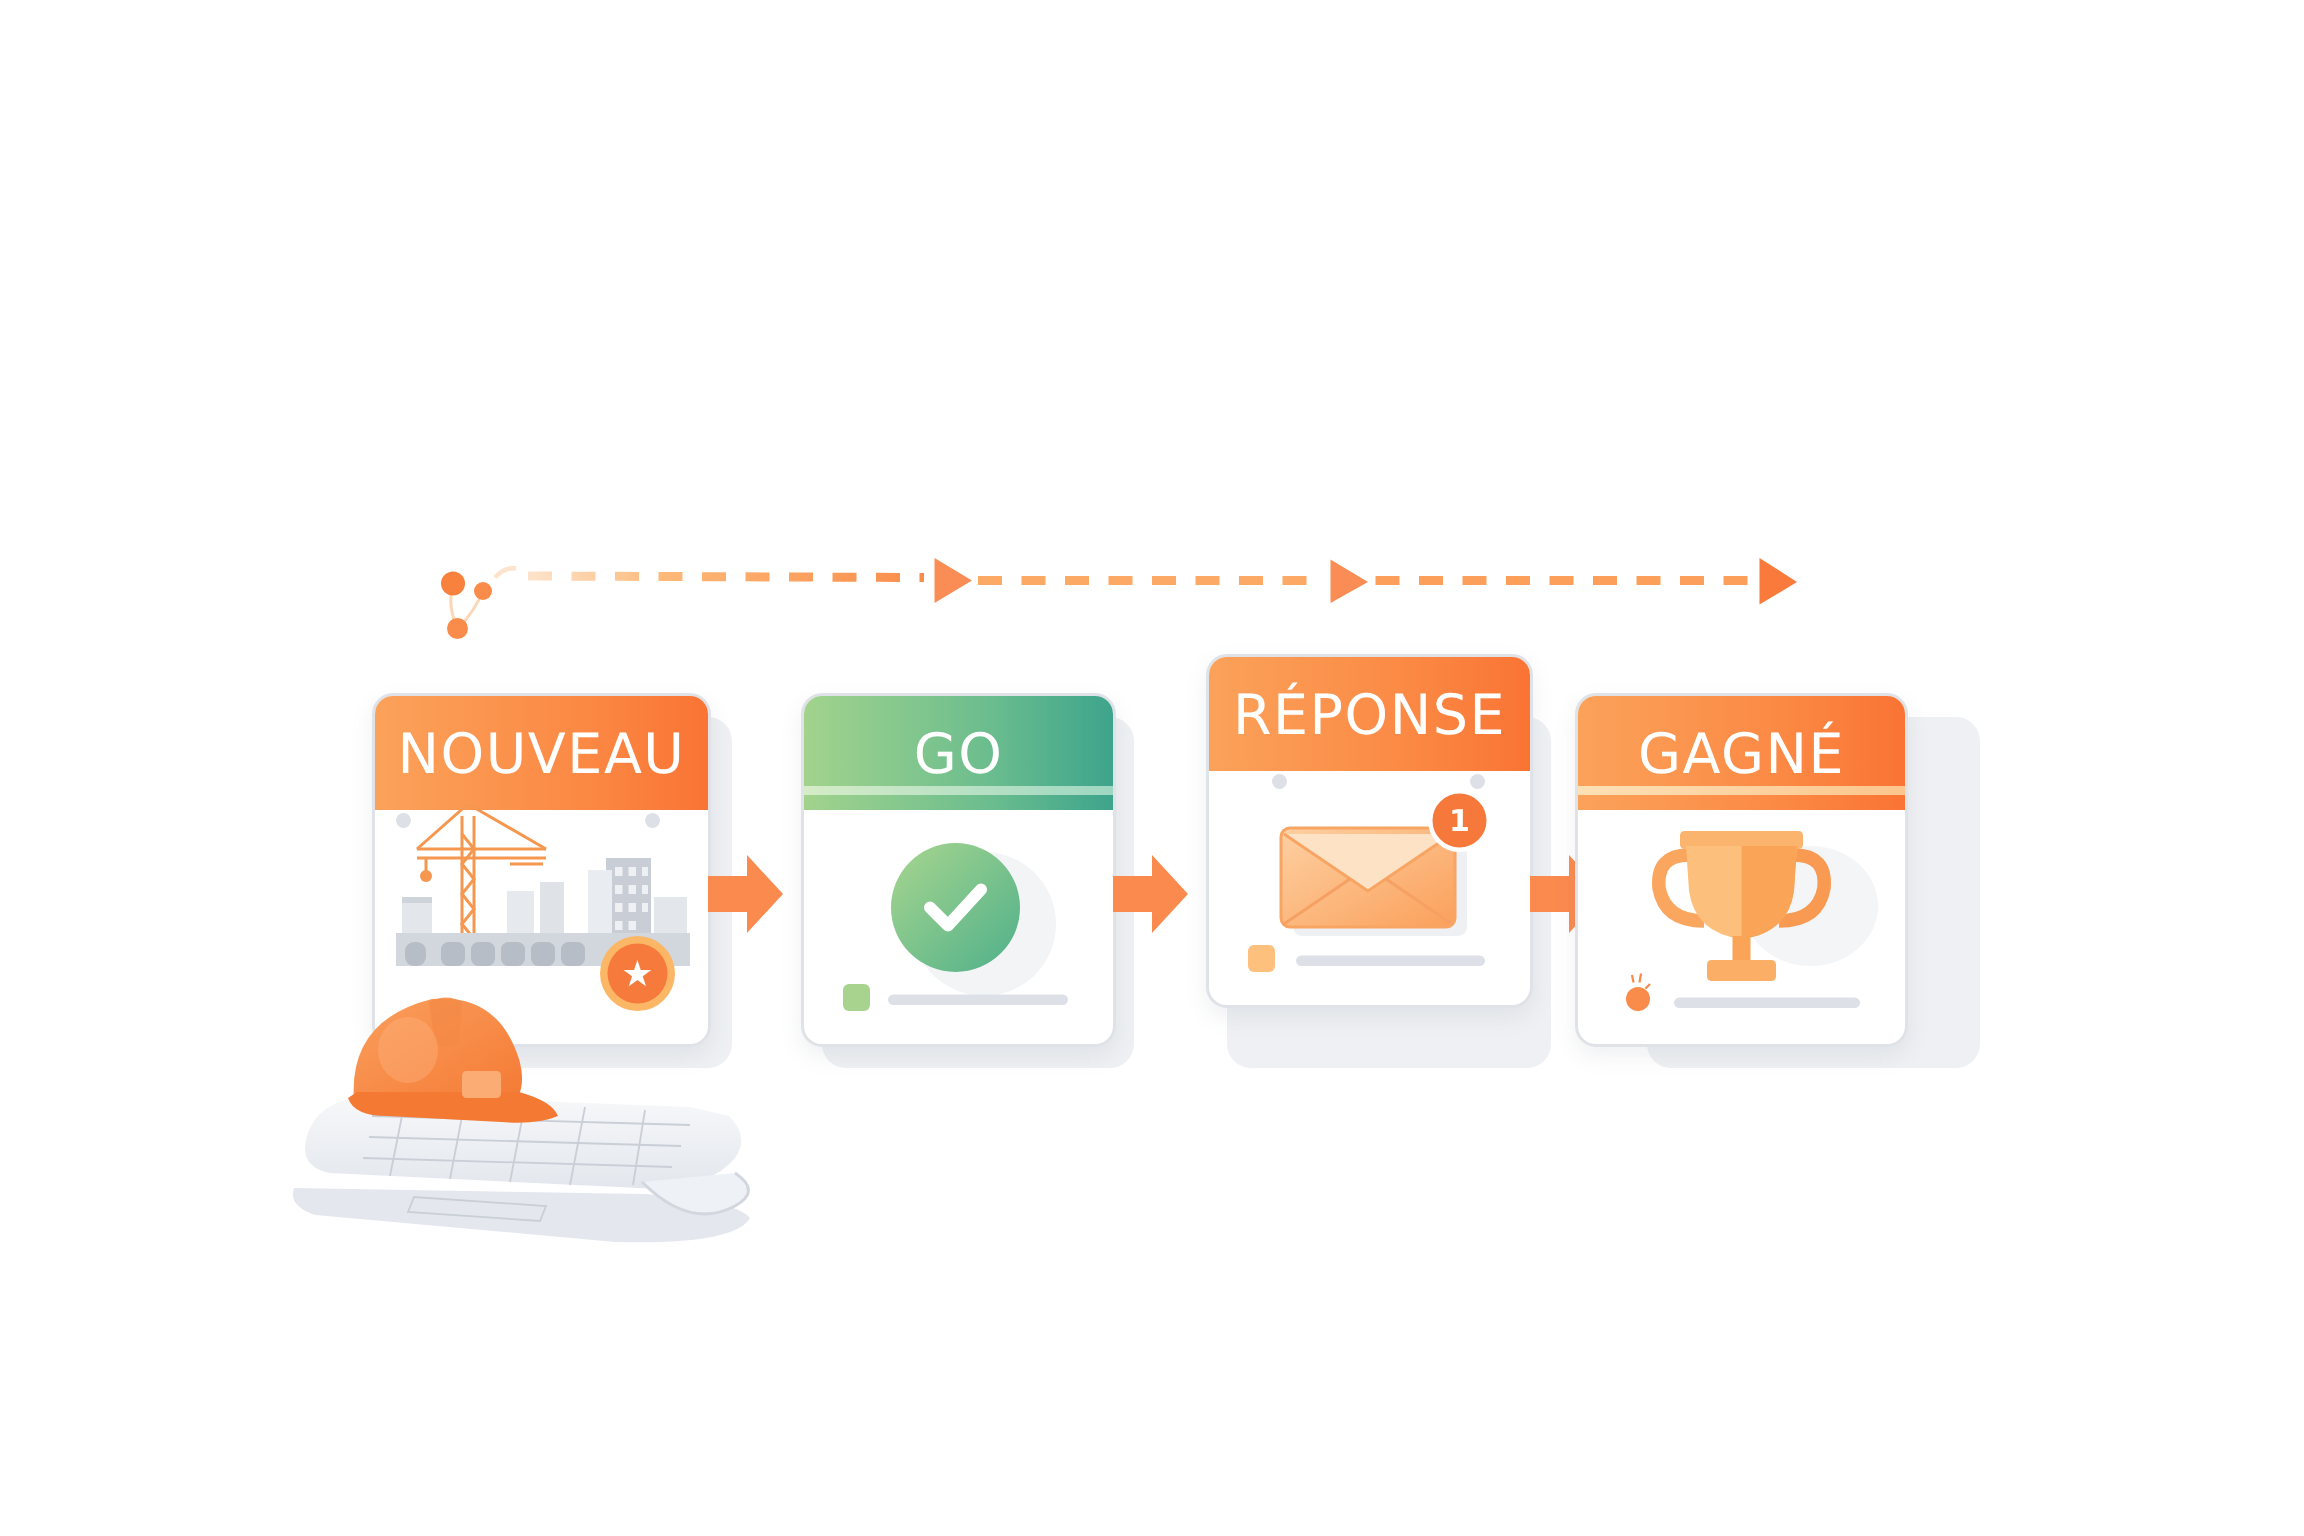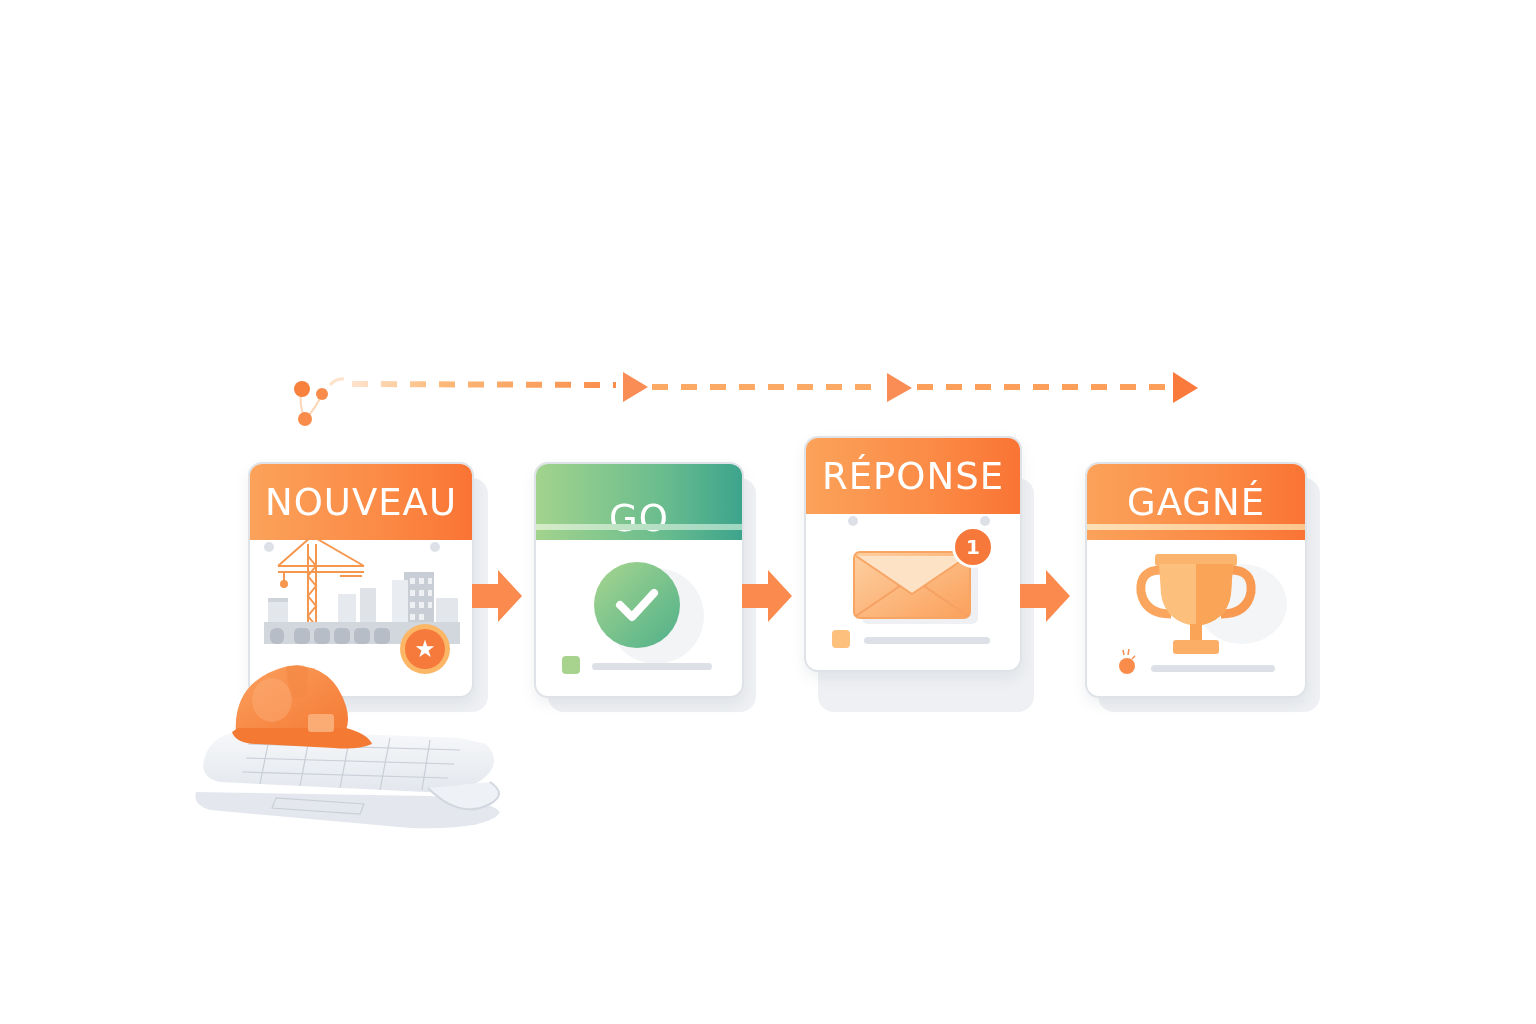--- a/index.html
+++ b/index.html
@@ -2,21 +2,21 @@
 <html><head>
 <meta charset="utf-8">
 <style>
   html,body{margin:0;padding:0;}
   body{width:1536px;height:1024px;background:#ffffff;position:relative;overflow:hidden;font-family:"DejaVu Sans","Liberation Sans",sans-serif;}
   .abs{position:absolute;}
   .card-shadow{position:absolute;border-radius:16px;background:#eef0f3;}
   .card{position:absolute;border-radius:14px;background:#ffffff;border:2px solid #dfe3e8;box-shadow:0 6px 14px rgba(120,130,150,0.12);overflow:hidden;}
   .card-header{position:absolute;left:0;top:0;right:0;height:76px;display:flex;align-items:center;justify-content:center;color:#ffffff;font-weight:normal;font-size:37px;letter-spacing:1px;}
   .hdr-orange{background:linear-gradient(90deg,#fba25a 0%,#fb8a45 60%,#fa7434 100%);}
-  .hdr-green{background:linear-gradient(90deg,#a2d38d 0%,#6bbd8e 60%,#3da48c 100%);align-items:flex-end;}
+  .hdr-green{background:linear-gradient(90deg,#a2d38d 0%,#6bbd8e 60%,#3da48c 100%);}
   .hdr-strip{position:absolute;left:0;right:0;top:60px;height:6px;}
   .strip-green{background:linear-gradient(90deg,#d5ecc7,#9ed7c2);}
   .strip-orange{background:linear-gradient(90deg,#fde0b5,#fcc58d);}
   .body-line{position:absolute;height:7px;border-radius:4px;background:#dde1e7;}
   .flow-arrow{position:absolute;}
   .dot{position:absolute;border-radius:50%;background:#dde1e7;}
 </style>
 </head>
 <body>
 
@@ -151,21 +151,21 @@
   </div>
   <div class="abs" style="left:26px;top:192px;width:18px;height:18px;border-radius:4px;background:#fdc07d;"></div>
   <div class="body-line" style="left:58px;top:199px;width:126px;"></div>
 </div>
 
 <svg class="flow-arrow" style="left:1020px;top:568px;" width="52" height="56" viewBox="0 0 52 56">
   <polygon points="0,16 26,16 26,2 50,28 26,54 26,40 0,40" fill="#fb8a4e"></polygon>
 </svg>
 
 <div class="card-shadow" style="left:1098px;top:478px;width:222px;height:234px;"></div>
-<div class="card" style="left:1085px;top:462px;width:218px;height:232px;">
+<div class="card" style="left:1050px;top:462px;width:218px;height:232px;">
   <div class="card-header hdr-orange">
     <span>GAGNÉ</span>
   </div>
   <div class="hdr-strip strip-orange"></div>
   <div class="abs" style="left:110px;top:100px;width:90px;height:80px;border-radius:50%;background:#f4f5f7;"></div>
   <svg class="abs" style="left:48px;top:88px;" width="122" height="106" viewBox="0 0 122 106">
     <path d="M26 18 Q4 18 6 40 Q10 62 36 62" stroke="#fba65e" stroke-width="9" fill="none"></path>
     <path d="M96 18 Q118 18 116 40 Q112 62 86 62" stroke="#f89a52" stroke-width="9" fill="none"></path>
     <rect x="20" y="2" width="82" height="12" rx="3" fill="#fbb46e"></rect>
     <path d="M24 12 L98 12 L96 42 Q92 70 61 74 Q30 70 26 42 Z" fill="#fcc07c"></path>

